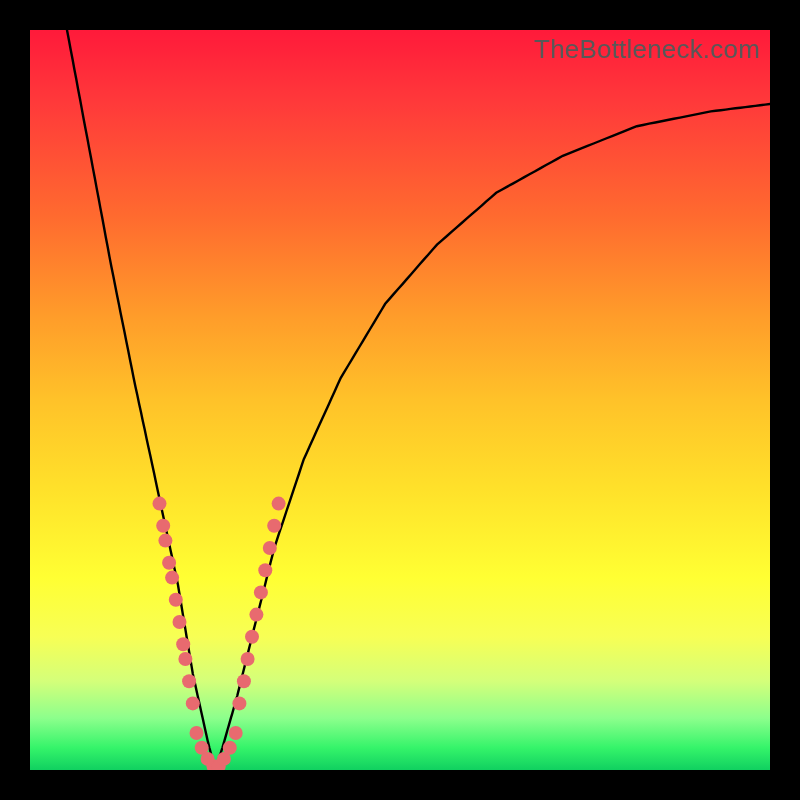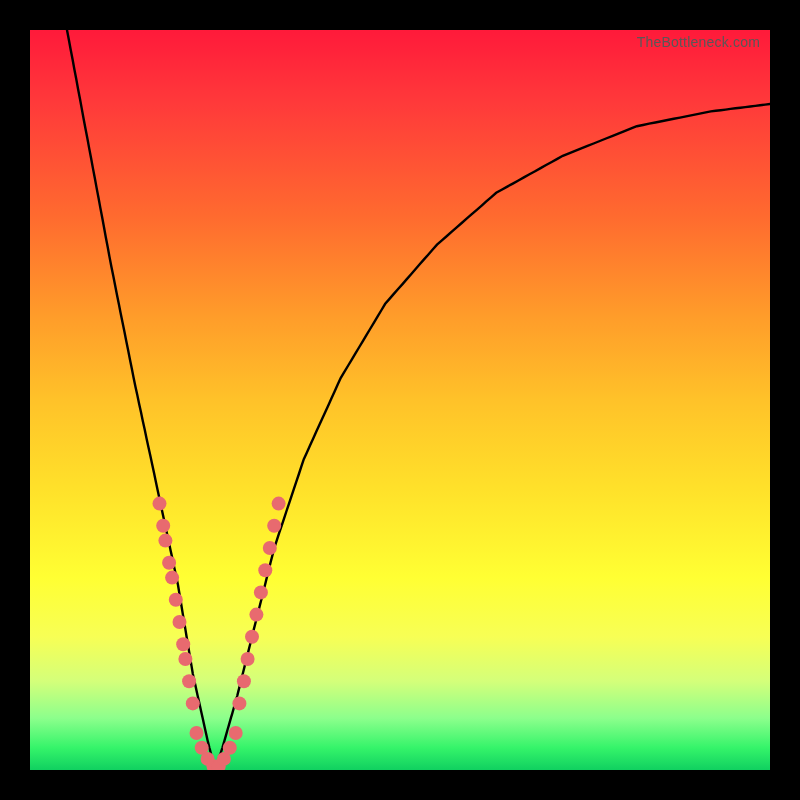--- a/index.html
+++ b/index.html
@@ -38,21 +38,21 @@
       #8cff8c 93%,
       #35f46a 97%,
       #10d060 100%
     );
   }
   .watermark {
     position: absolute;
     top: 4px;
     right: 10px;
     color: #585858;
-    font-size: 14px;
+    font-size: 26px;
     font-weight: 500;
     letter-spacing: 0.2px;
     user-select: none;
   }
   svg.curve {
     position: absolute;
     left: 0;
     top: 0;
     width: 740px;
     height: 740px;

